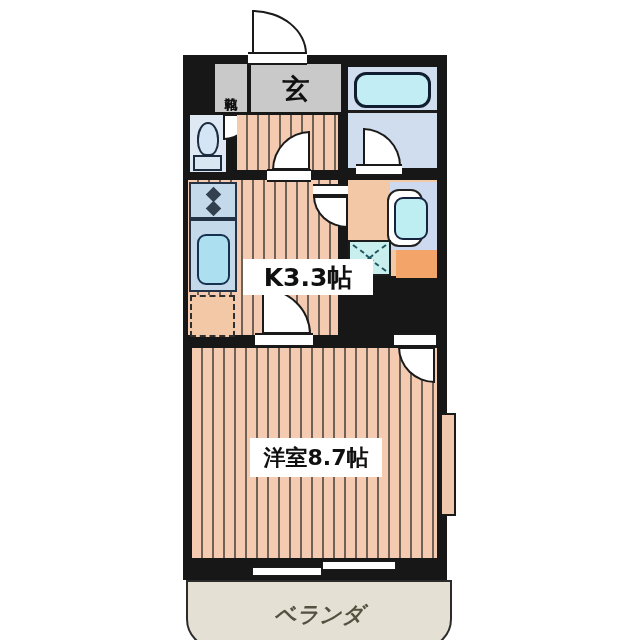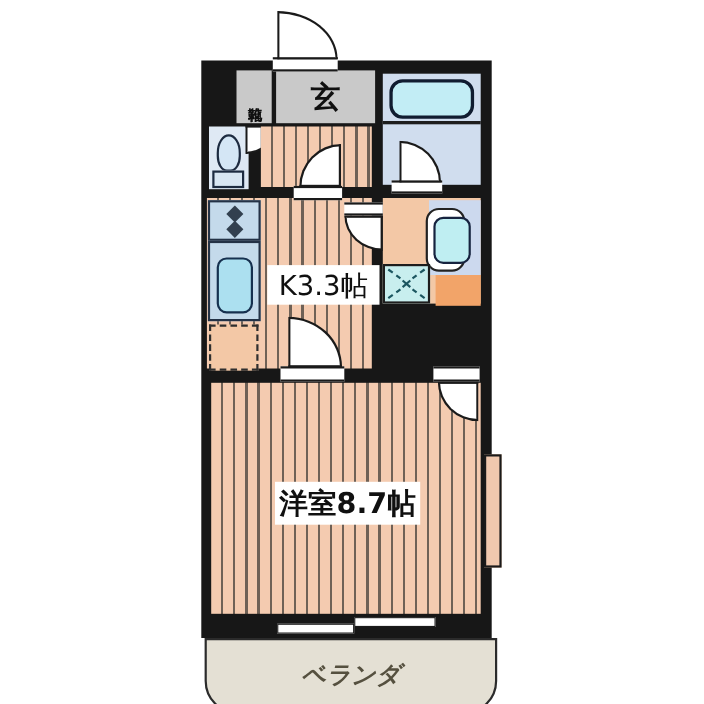--- a/index.html
+++ b/index.html
@@ -116,24 +116,24 @@
   <div class="abs thresh" style="left:255px;top:333px;width:58px;height:14px;"></div>
   <div class="abs door r-tr" style="left:262px;top:288px;width:49px;height:46px;"></div>
 
   <div class="abs thresh" style="left:394px;top:333px;width:42px;height:14px;"></div>
   <div class="abs door r-bl" style="left:398px;top:347px;width:37px;height:36px;"></div>
 
   <div class="abs win" style="left:252px;top:567px;width:70px;height:9px;"></div>
   <div class="abs win" style="left:322px;top:561px;width:74px;height:9px;"></div>
   <div class="abs winside" style="left:440px;top:413px;width:16px;height:103px;"></div>
 
-  <div class="abs whitebox lbl" style="left:243px;top:241px;width:102px;height:36px;font-size:25px;font-weight:normal;">
+  <div class="abs whitebox lbl" style="left:243px;top:259px;width:130px;height:36px;font-size:25px;font-weight:bold;">
     <span>K3.3帖</span>
   </div>
-  <div class="abs whitebox lbl" style="left:250px;top:438px;width:132px;height:39px;font-size:26px;font-weight:bold;">
+  <div class="abs whitebox lbl" style="left:250px;top:438px;width:132px;height:39px;font-size:22px;font-weight:bold;">
     <span>洋室8.7帖</span>
   </div>
 
   <div class="abs veranda lbl" style="left:186px;top:580px;width:266px;height:69px;font-size:22px;color:#55503f;font-weight:bold;font-style:italic;">
     <span>ベランダ</span>
   </div>
 
 </div>
 
 </body></html>

